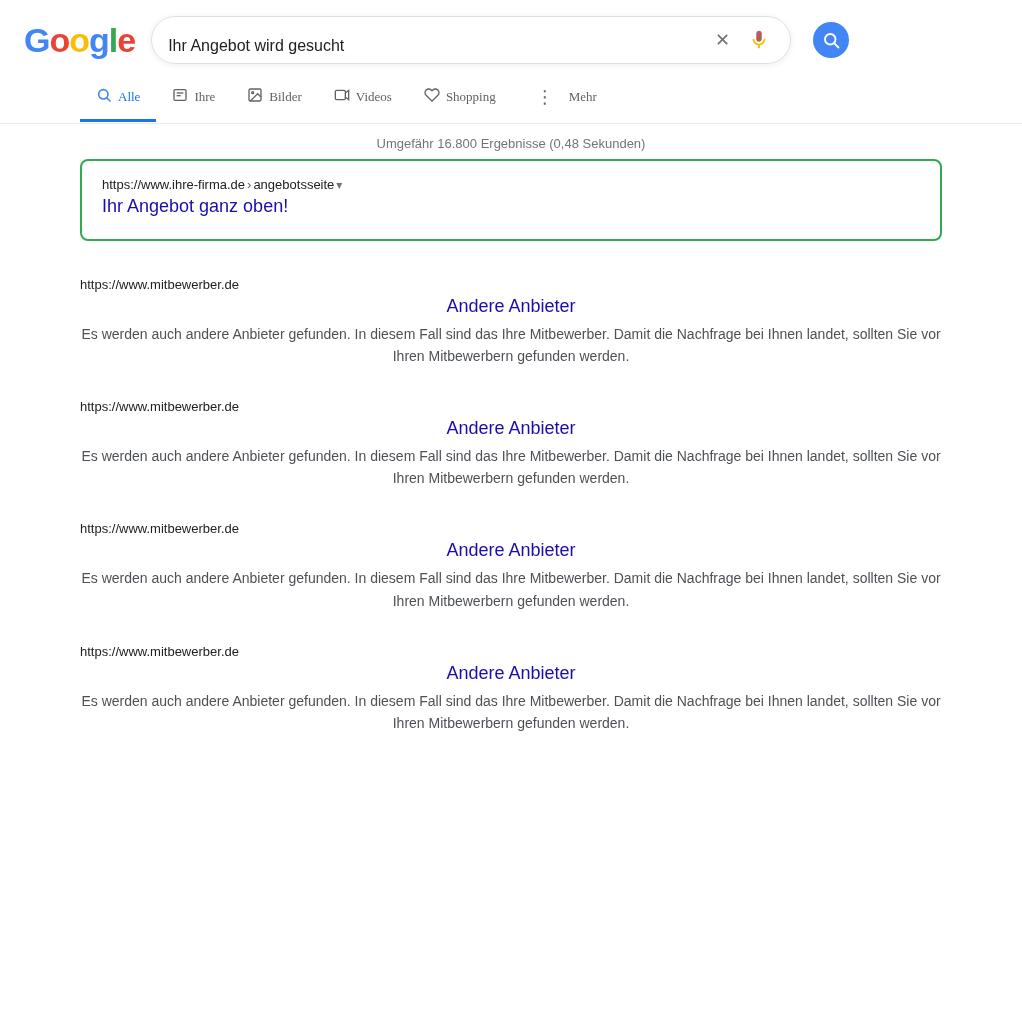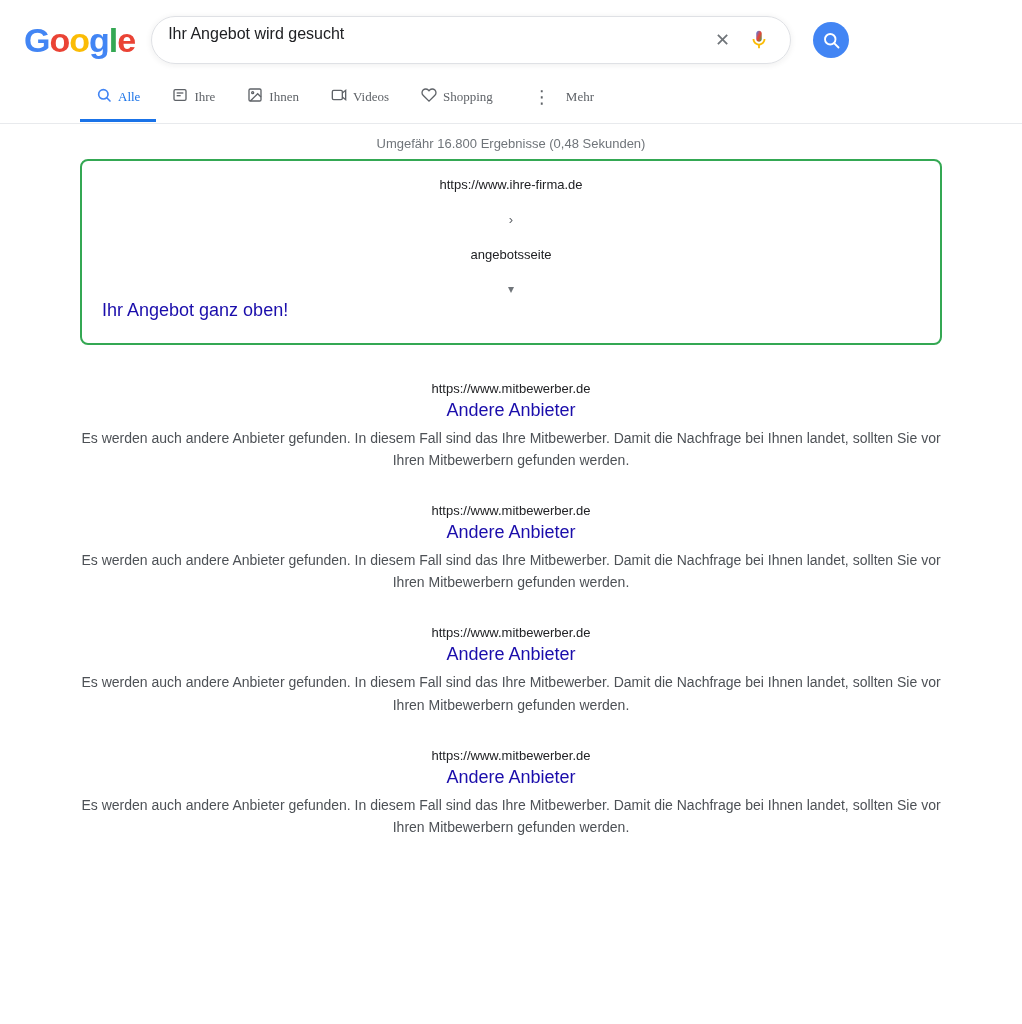--- a/index.html
+++ b/index.html
@@ -30,21 +30,21 @@
     }
     .logo-G { color: #4285F4; }
     .logo-o1 { color: #EA4335; }
     .logo-o2 { color: #FBBC05; }
     .logo-g { color: #4285F4; }
     .logo-l { color: #34A853; }
     .logo-e { color: #EA4335; }
 
     .search-bar {
       display: flex;
-      align-items: flex-start;
+      align-items: flex-end;
       border: 1px solid #dfe1e5;
       border-radius: 24px;
       padding: 8px 16px;
       flex: 1;
       max-width: 640px;
       box-shadow: 0 1px 6px rgba(32,33,36,.08);
       gap: 10px;
     }
     .search-input {
       flex: 1;
@@ -141,23 +141,22 @@
       border-radius: 8px;
       padding: 16px 20px;
       margin-bottom: 20px;
     }
 
     .result-url {
       font-size: 13px;
       color: #202124;
       display: flex;
       align-items: center;
-      gap: 20px;
+      gap: 2px;
       margin-bottom: 4px;
-      flex-direction: column;
     }
     .result-url-text {
       color: #202124;
       font-size: 13px;
     }
     .result-url-arrow {
       color: #70757a;
       font-size: 12px;
       cursor: pointer;
     }
@@ -263,21 +262,21 @@
   </a>
 
   <a class="nav-tab" href="#">
     <span>
       <svg width="16" height="16" viewBox="0 0 24 24" fill="none" stroke="#5f6368" stroke-width="2">
         <rect x="3" y="3" width="18" height="18" rx="2"></rect>
         <circle cx="8.5" cy="8.5" r="1.5"></circle>
         <polyline points="21 15 16 10 5 21"></polyline>
       </svg>
     </span>
-    <span>Ihnen</span>
+    <span>Bilder</span>
   </a>
 
   <a class="nav-tab" href="#">
     <span>
       <svg width="16" height="16" viewBox="0 0 24 24" fill="none" stroke="#5f6368" stroke-width="2">
         <rect x="2" y="5" width="15" height="14" rx="2"></rect>
         <polyline points="17 9 22 5 22 19 17 15"></polyline>
       </svg>
     </span>
     <span>Videos</span>

